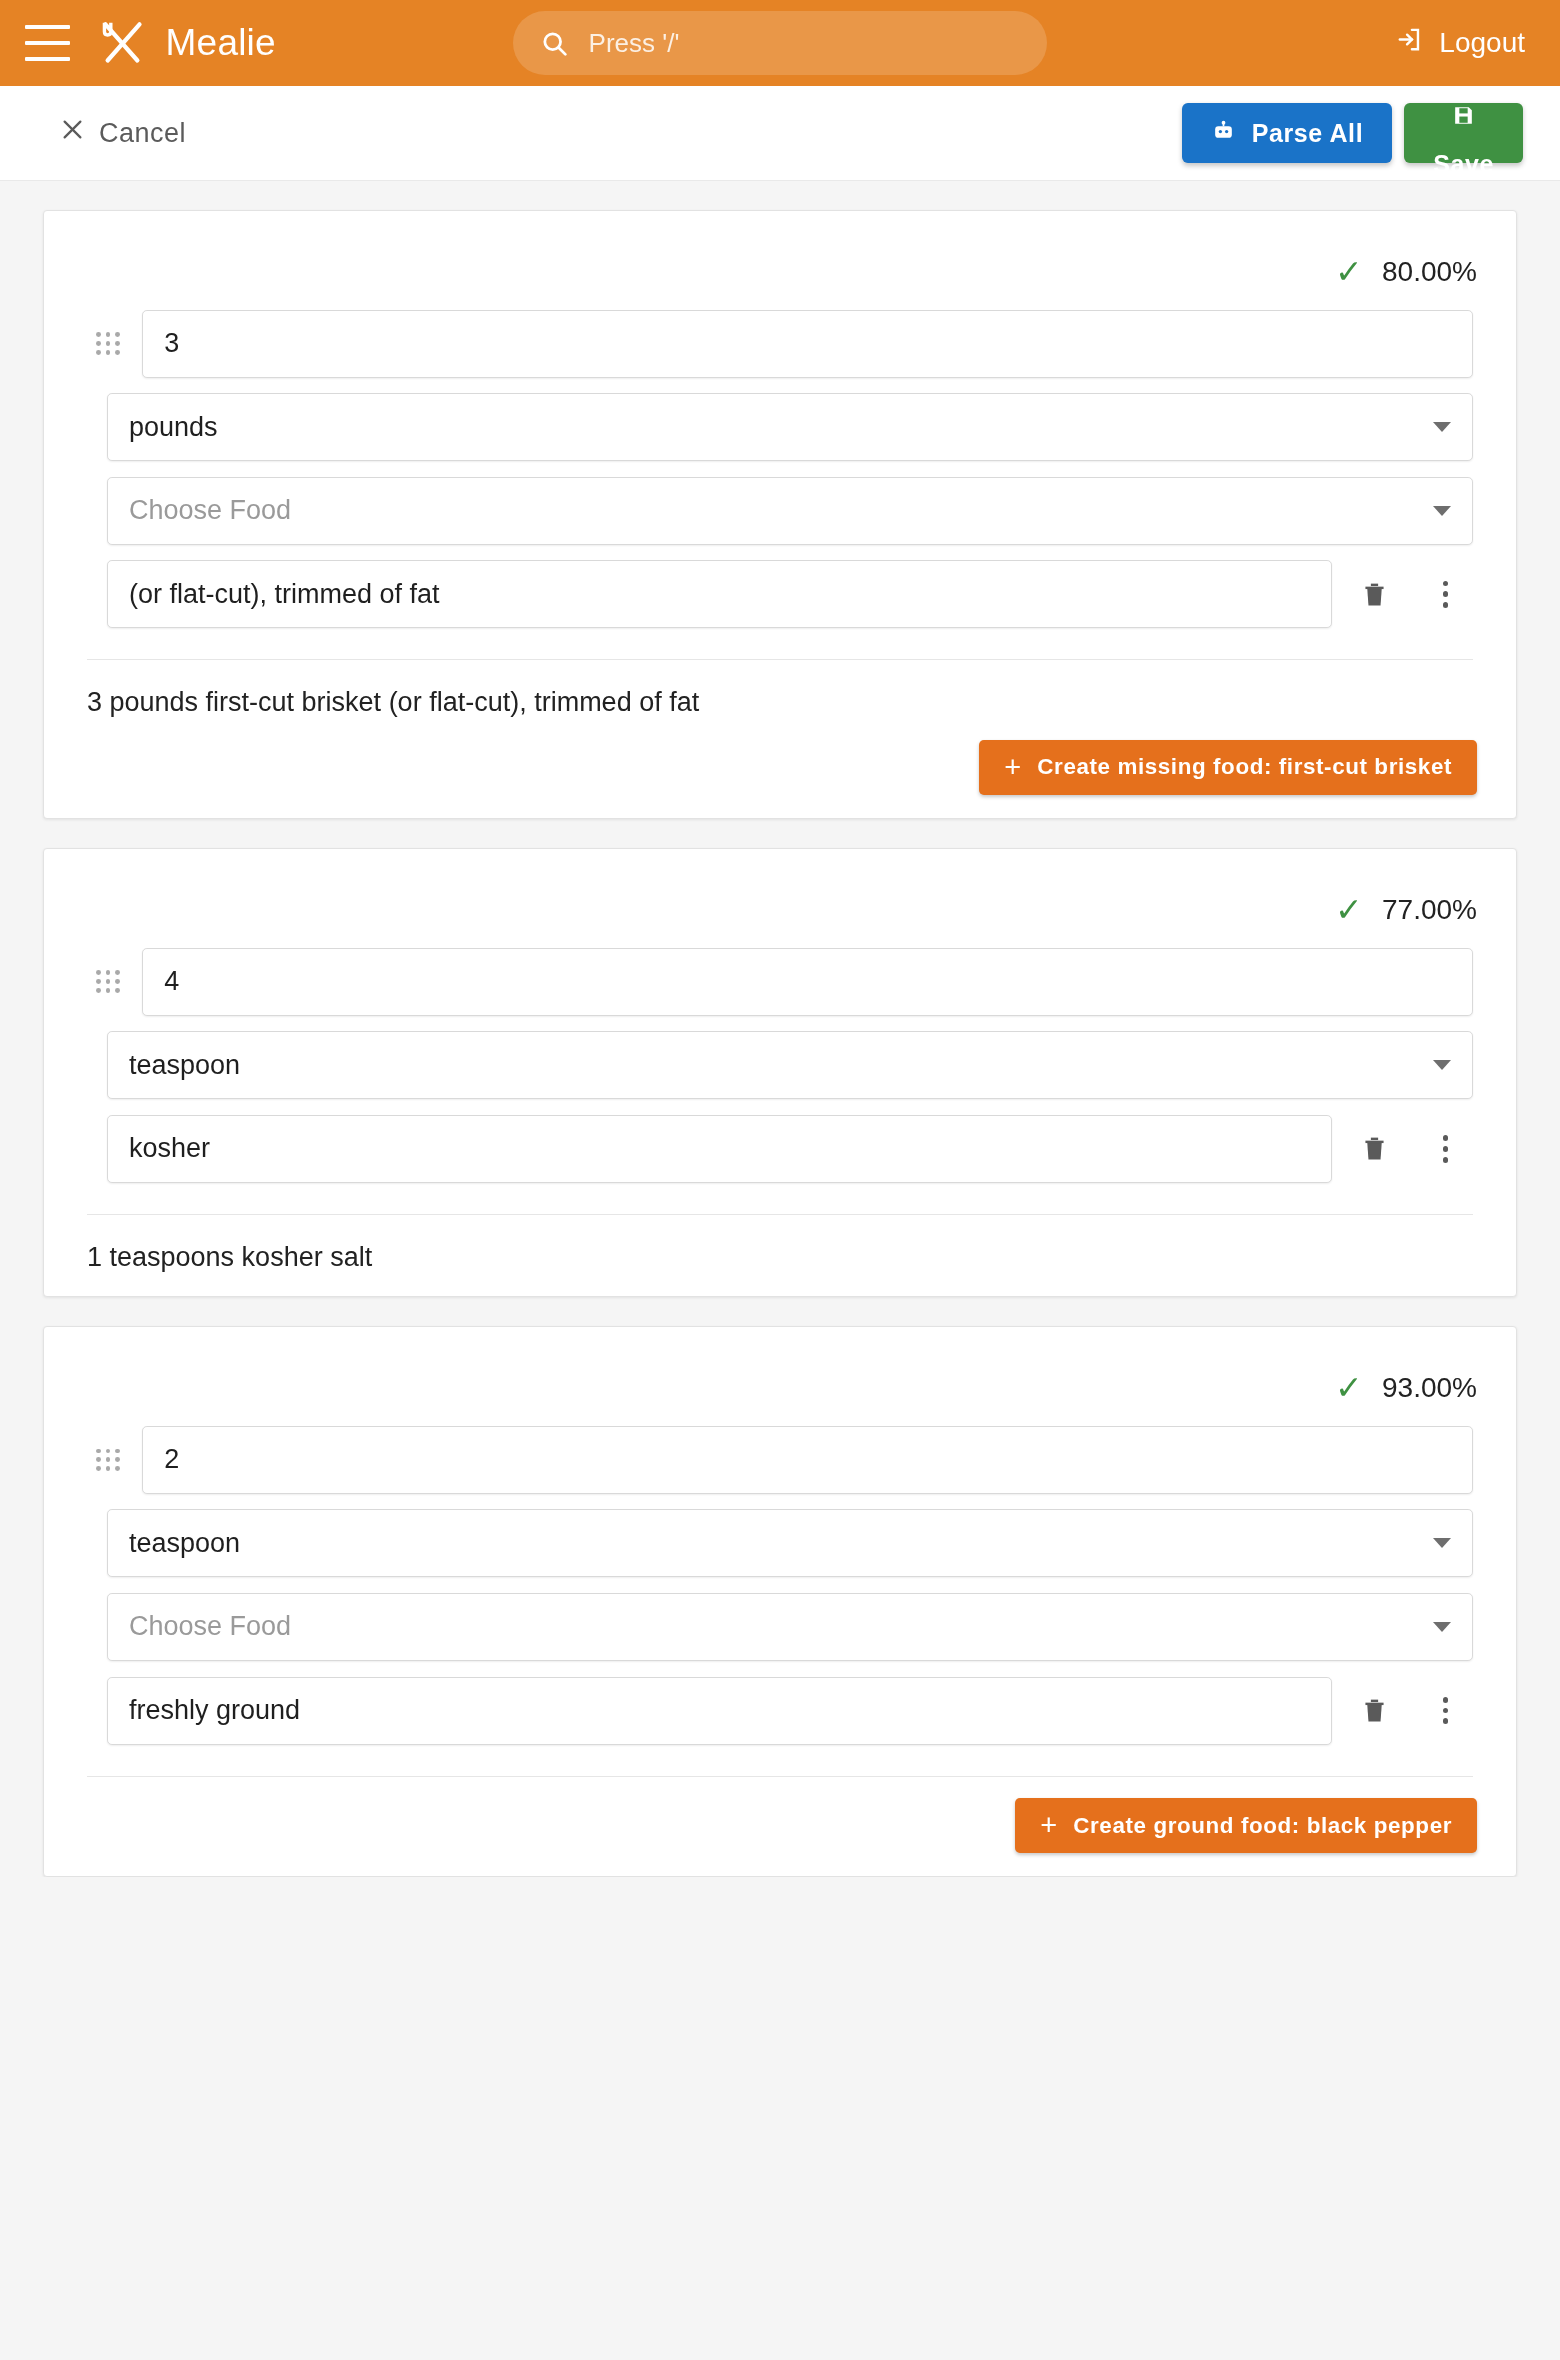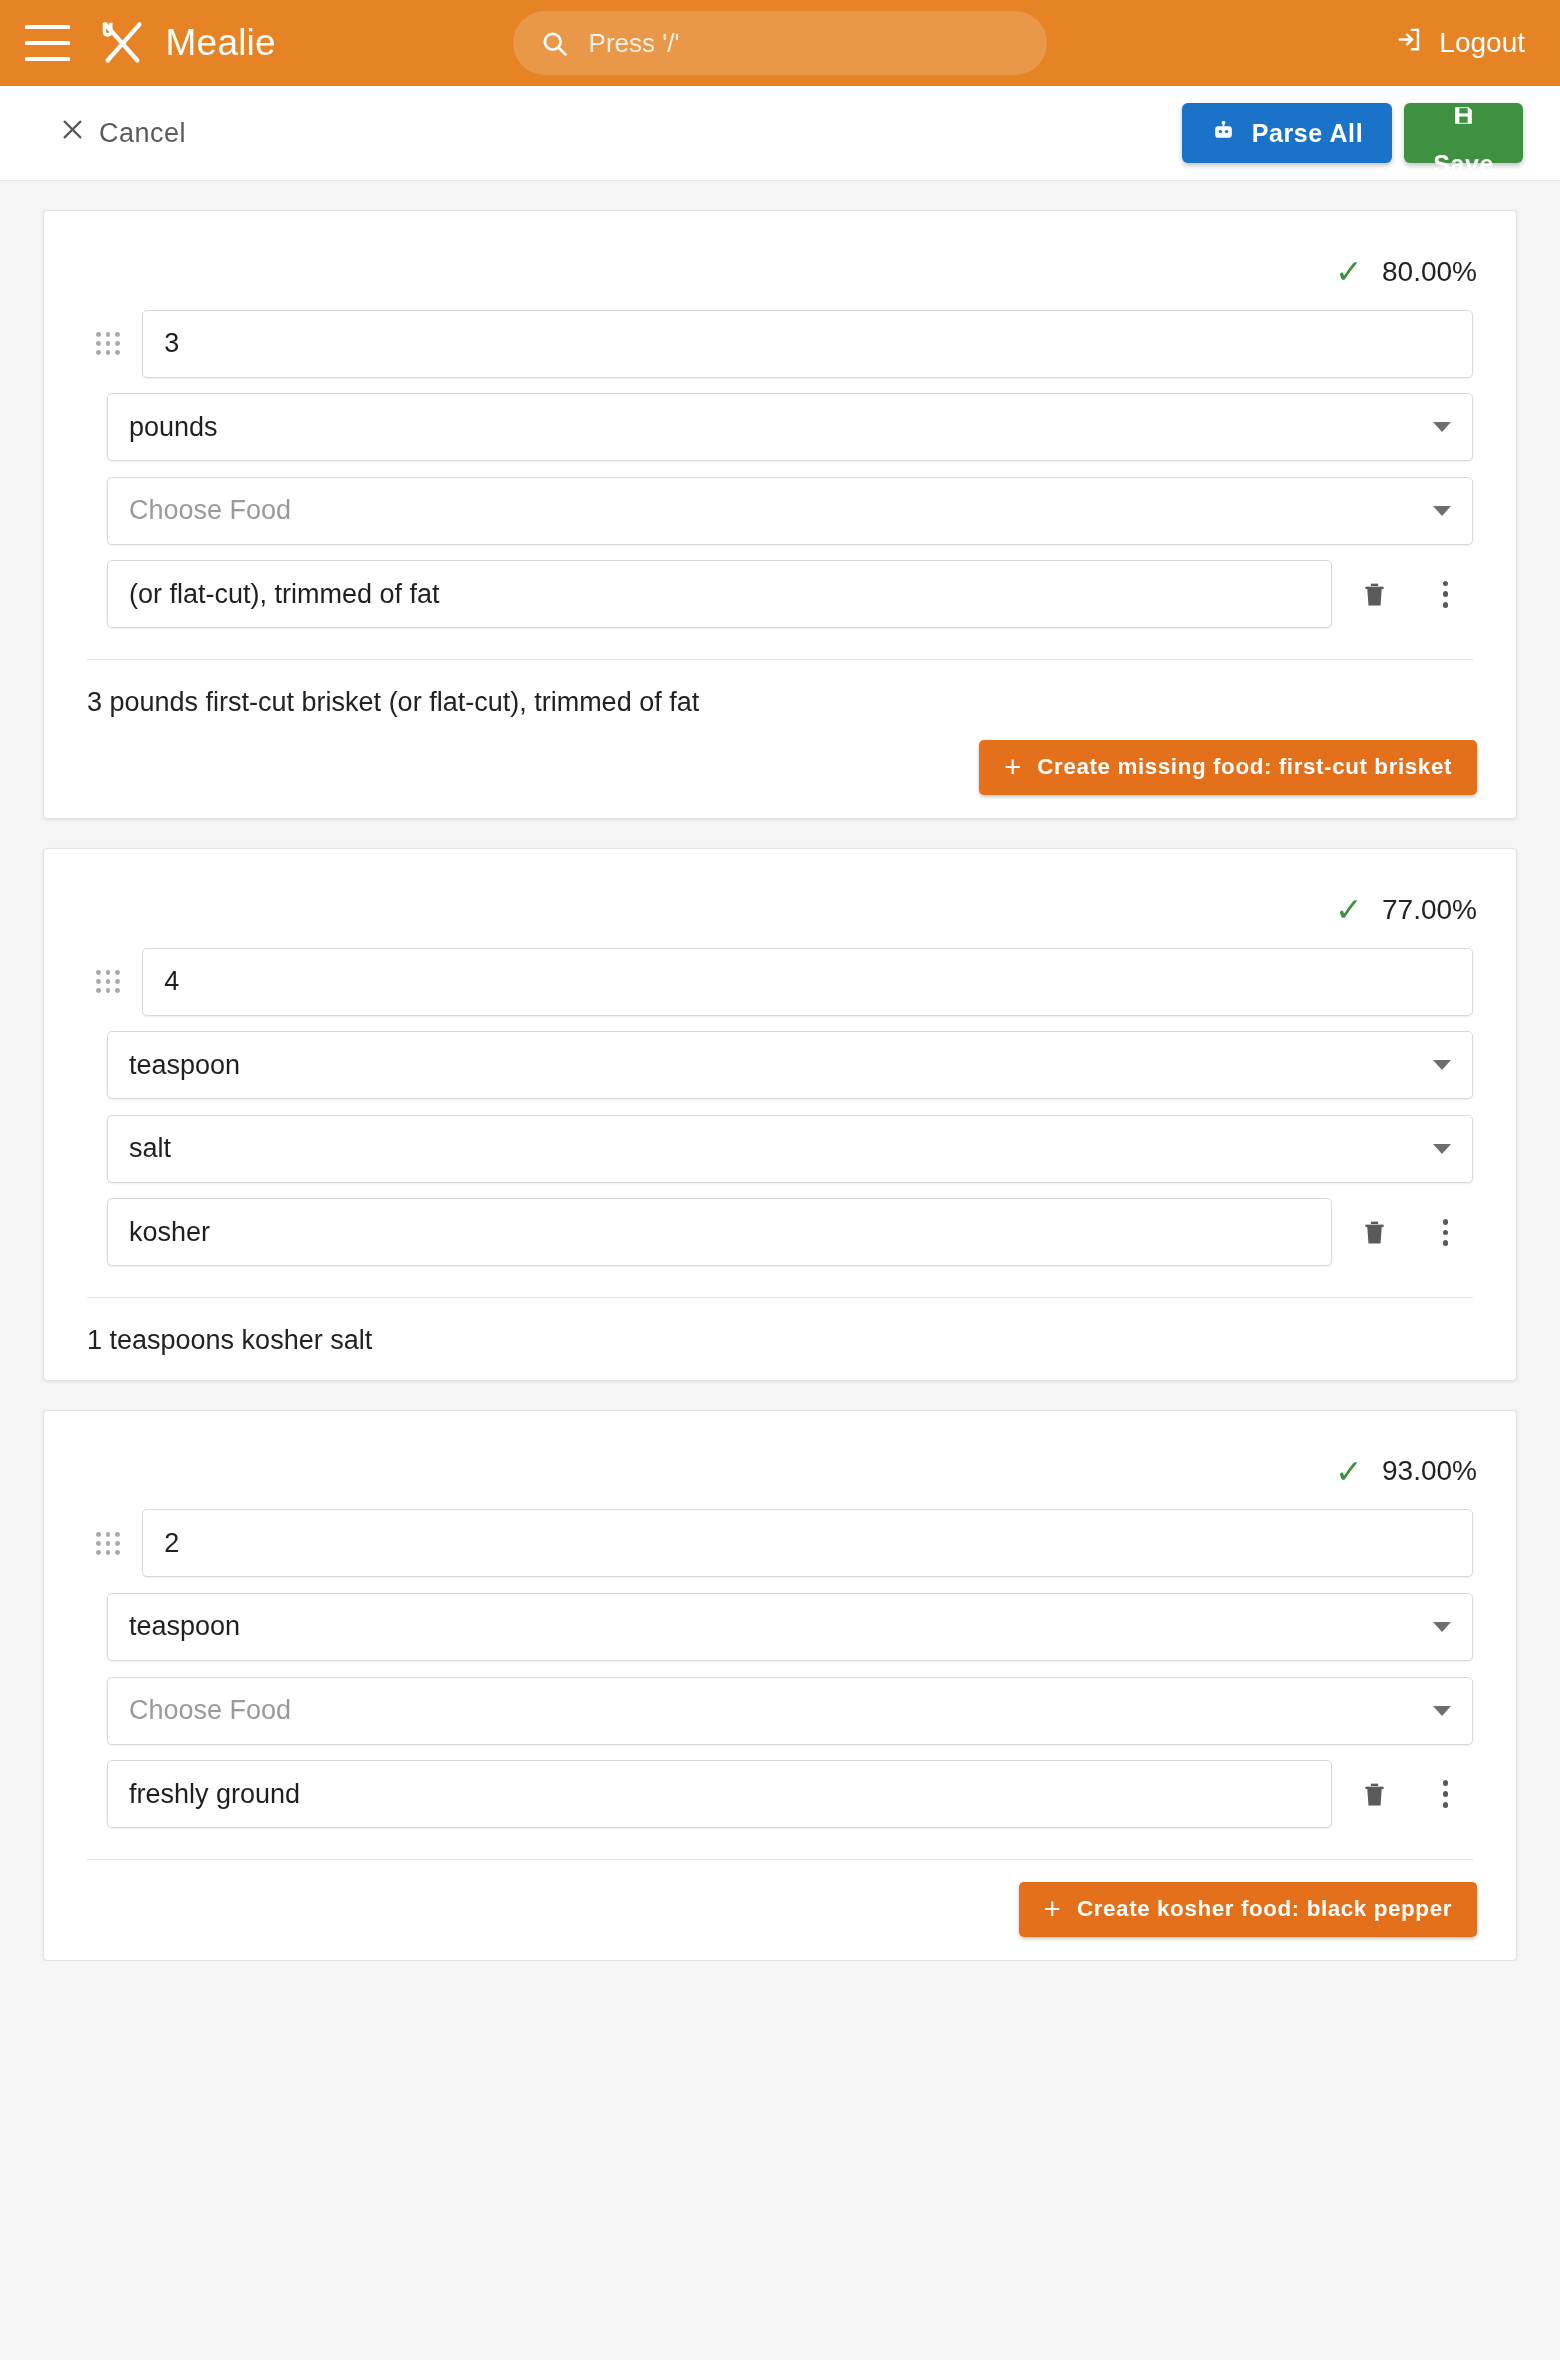--- a/index.html
+++ b/index.html
@@ -381,26 +381,20 @@
       <div class="field">4</div>
     </div>
 
     <div class="row r-unit">
       <div class="field">
         <span>teaspoon</span>
         <span class="caret"></span>
       </div>
     </div>
 
-    <div class="row r-food">
-      <div class="field">
-        <span>salt</span>
-        <span class="caret"></span>
-      </div>
-    </div>
 
     <div class="row r-note">
       <div class="field">kosher</div>
       <div class="icon-btn">
         <svg width="29" height="29" viewBox="0 0 24 24" fill="#5a5a5a">
           <path d="M6 7h12l-1 14H7z"></path>
           <rect x="9" y="3" width="6" height="2"></rect>
           <rect x="4.5" y="5.5" width="15" height="2"></rect>
         </svg>
       </div>
@@ -464,19 +458,19 @@
           <i></i>
           <i></i>
       </div>
     </div>
 
     <div class="divider"></div>
 
     <div class="card-actions">
       <button class="btn-create">
         <span class="plus">+</span>
-        <span>Create kosher food: black pepper</span>
+        <span>Create ground food: black pepper</span>
       </button>
     </div>
   </div>
 
 </div>
 
 
 </body></html>

